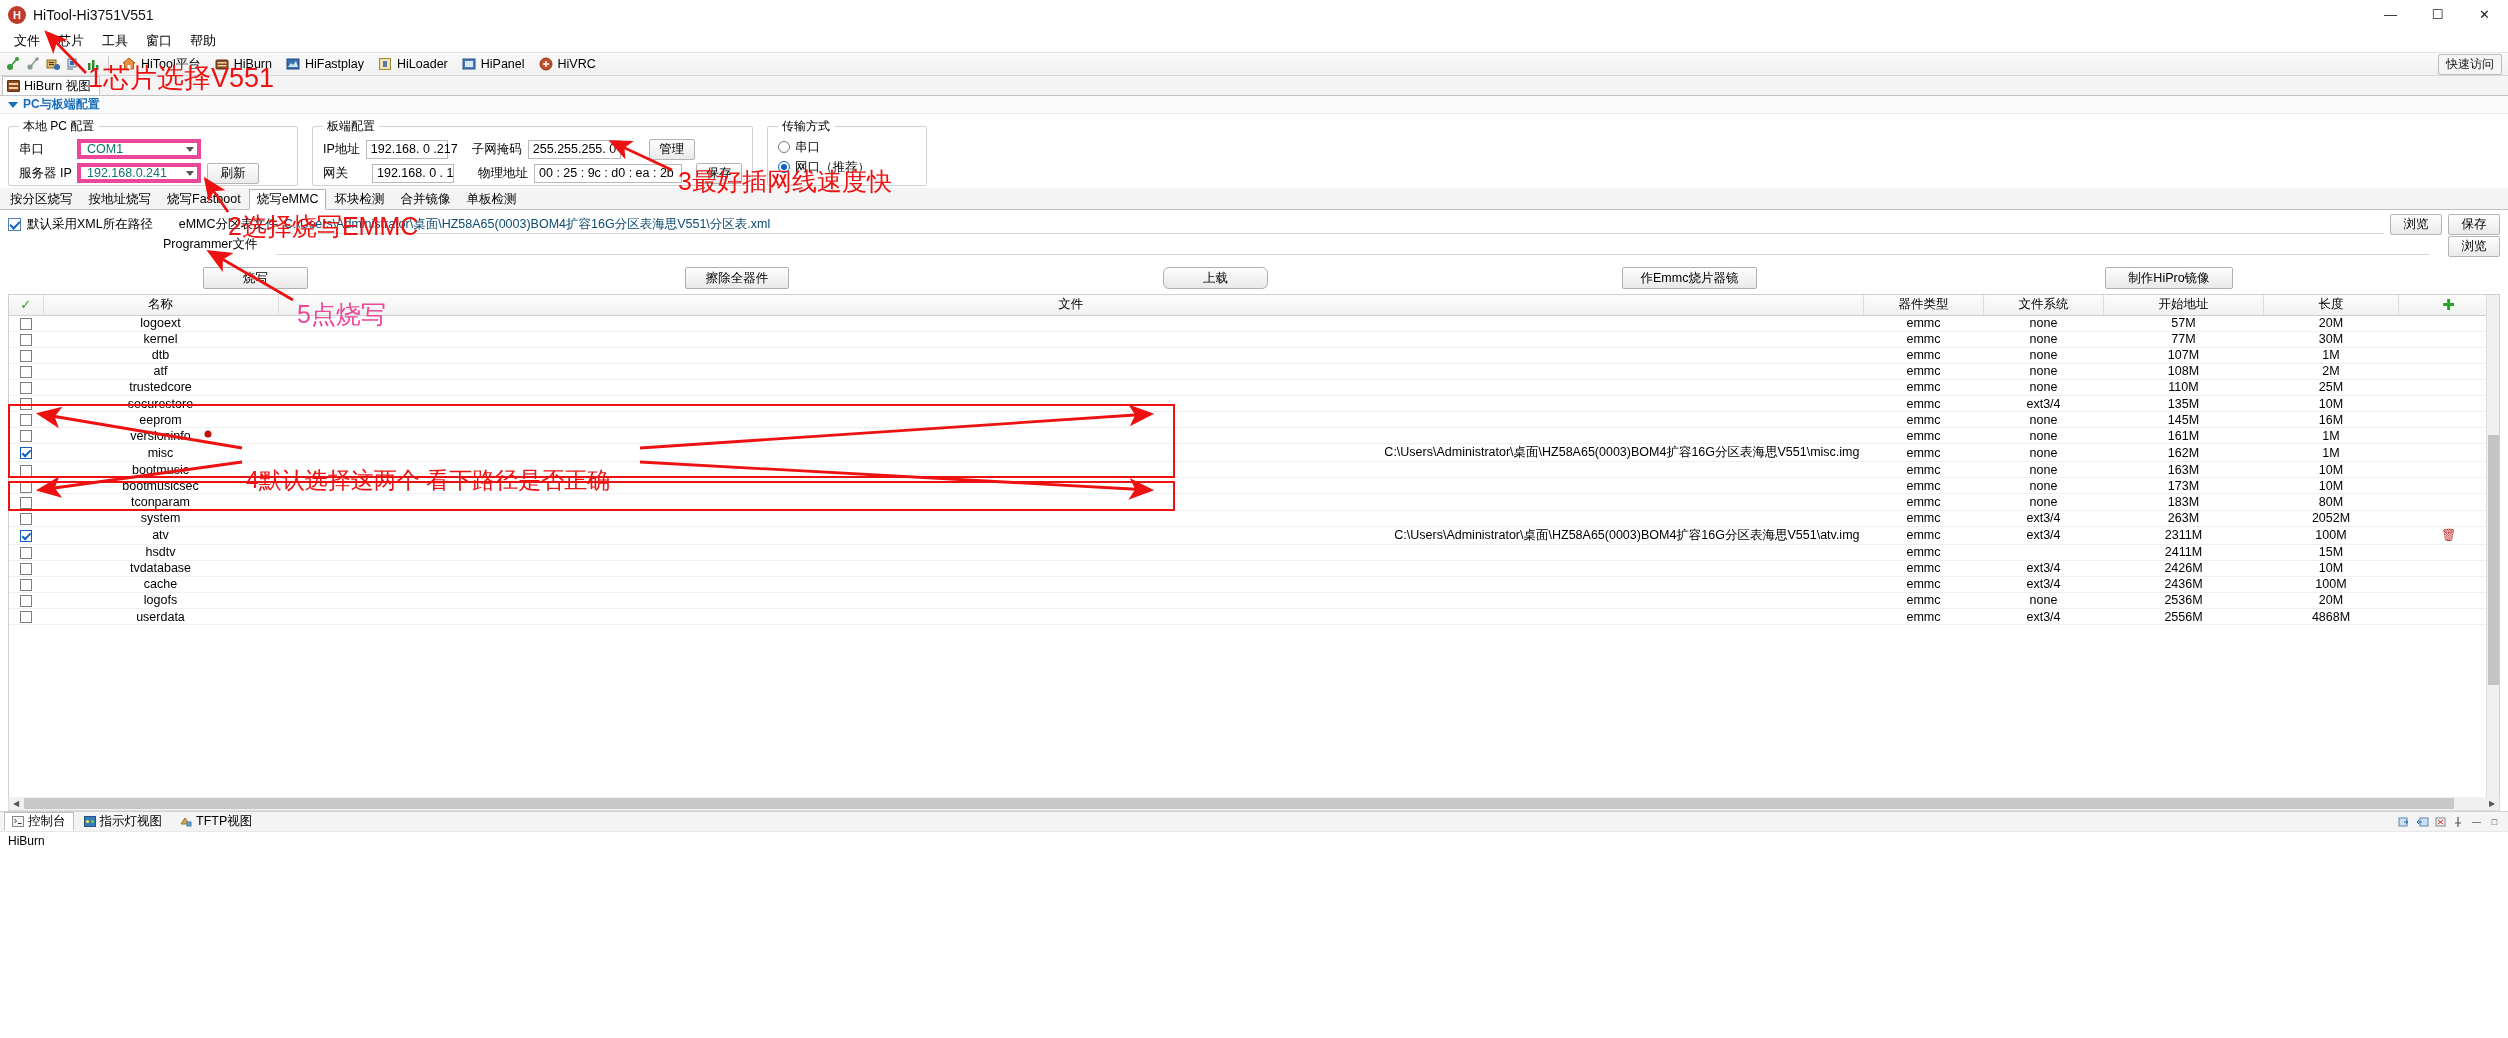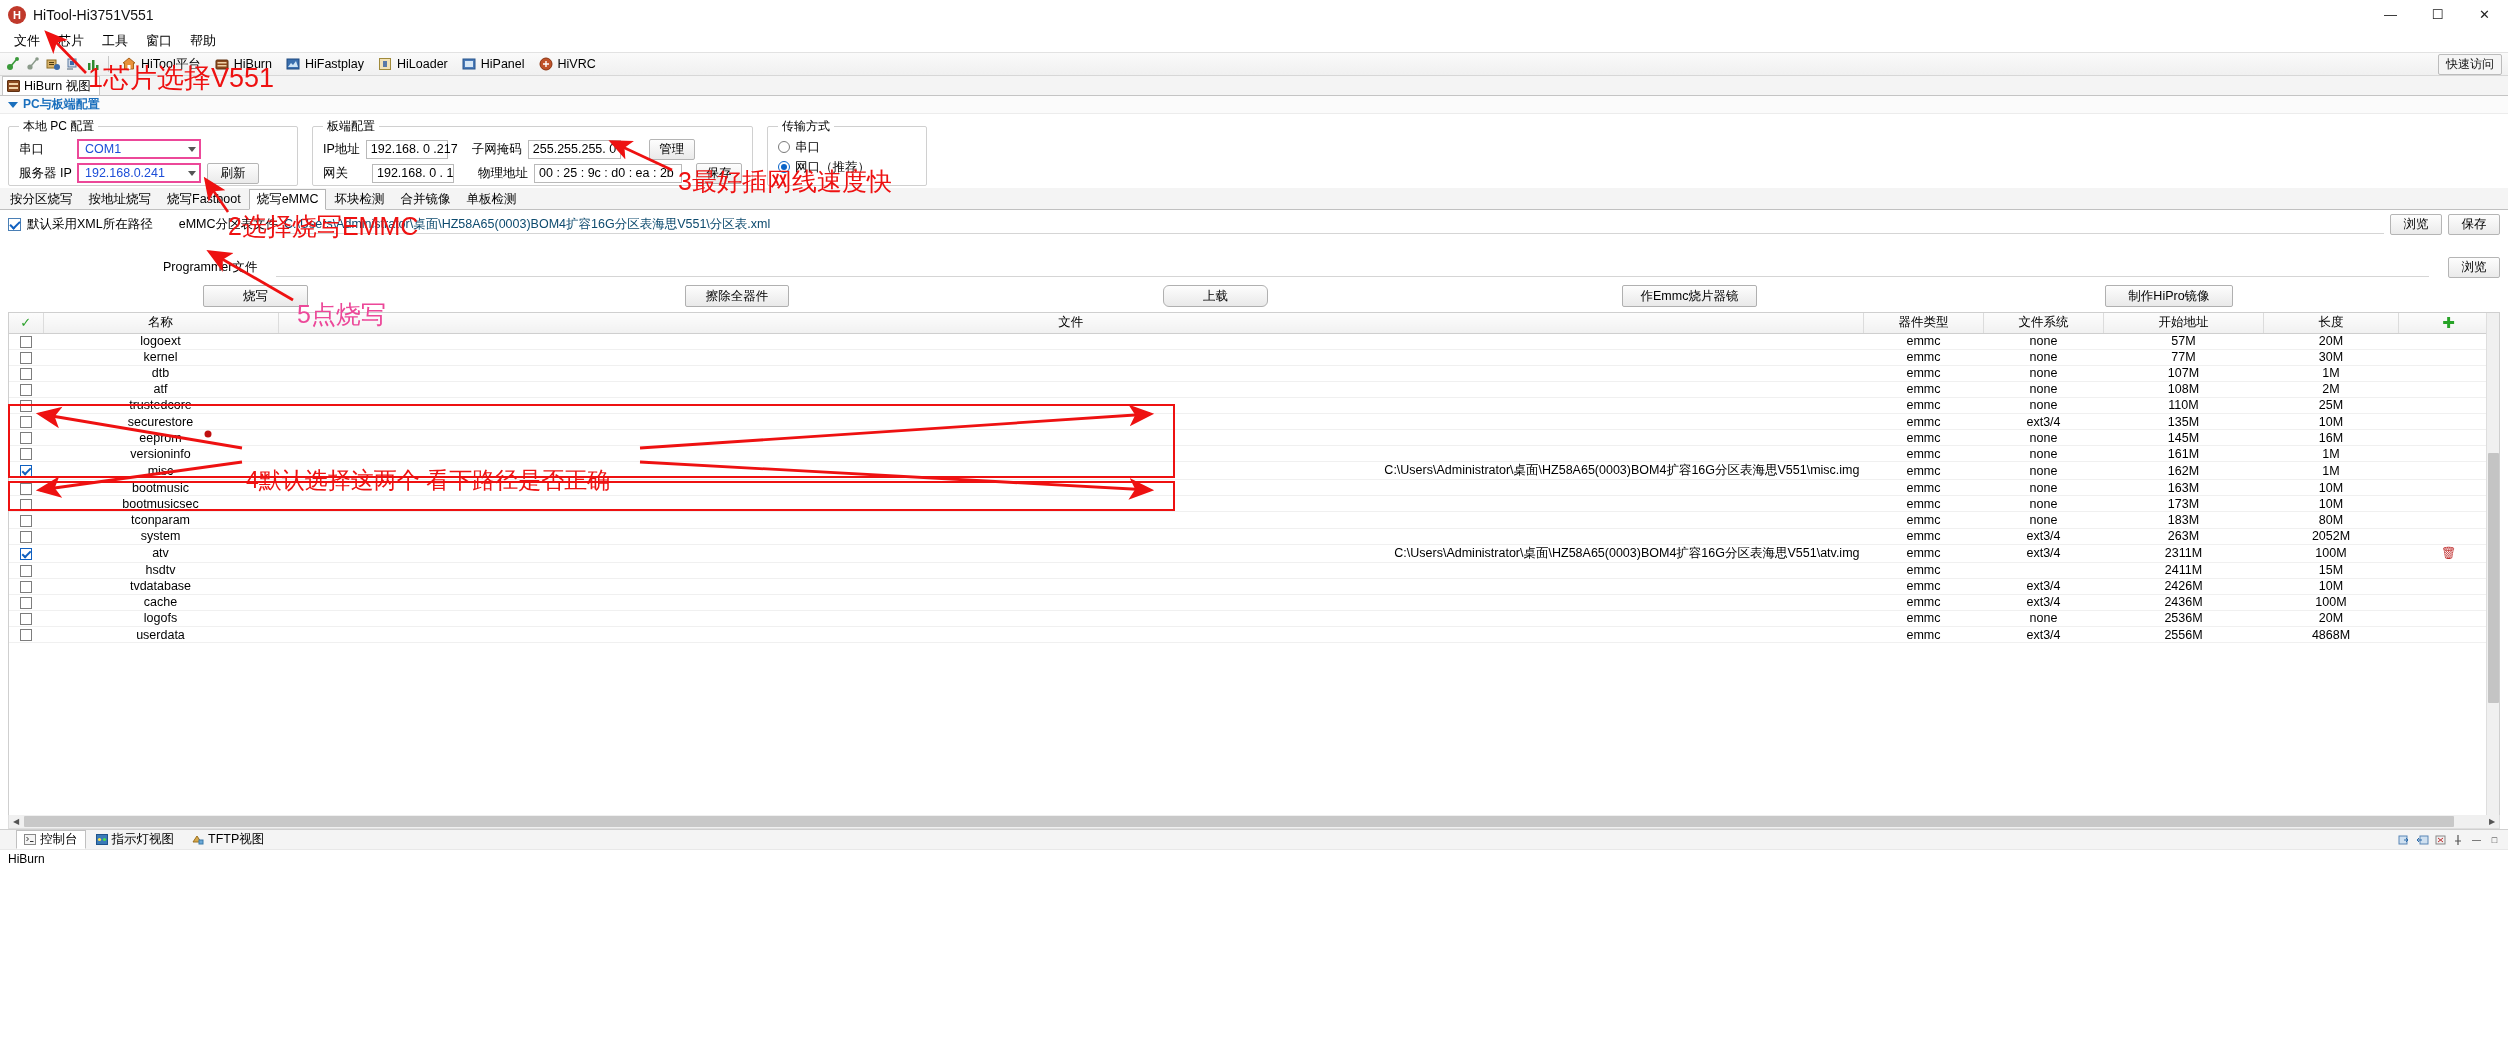--- a/index.html
+++ b/index.html
@@ -91,22 +91,22 @@
   }
   fieldset.gp > legend { font-size:12px; color:#000; padding:0 4px; }
   .row { display:flex; align-items:center; gap:6px; height:24px; }
   .lbl { font-size:12.5px; color:#000; white-space:nowrap; }
   .tbox {
     border:1px solid #b9b9b9; background:#fff; height:19px;
     font-size:12.5px; color:#000; display:flex; align-items:center;
     padding:0 4px; white-space:nowrap;
   }
   .combo {
-    border:2px solid #ec4899; background:#fff; height:20px;
-    font-size:12.5px; color:#1d4ed8; display:flex; align-items:center;
+    border:4px solid #ec4899; background:#fff; height:20px;
+    font-size:12.5px; color:#0f766e; display:flex; align-items:center;
     padding:0 3px 0 6px; white-space:nowrap; position:relative;
   }
   .combo .caret {
     margin-left:auto; width:0;height:0;
     border-left:4px solid transparent;border-right:4px solid transparent;border-top:5px solid #555;
   }
   .btn {
     border:1px solid #b5b5b5; background:linear-gradient(#fdfdfd,#eaeaea);
     font-size:12.5px; color:#000; height:21px; padding:0 10px;
     display:flex;align-items:center;justify-content:center; white-space:nowrap;
@@ -140,21 +140,21 @@
   }
   .cbx.on:after {
     content:""; position:absolute; left:3px; top:0px; width:4px;height:8px;
     border:solid #1060c0; border-width:0 2px 2px 0; transform:rotate(45deg);
   }
   .pathline {
     flex:1; border-bottom:1px solid #d5d5d5; height:19px;
     display:flex; align-items:center; font-size:12.5px; color:#0c4a6e;
     white-space:nowrap; overflow:hidden;
   }
-  .prog-row { display:flex; align-items:center; gap:19px; height:26px; padding:0 8px; font-size:12.5px;margin-top:18px; }
+  .prog-row { display:flex; gap:19px; height:26px; padding:0 8px; font-size:12.5px; }
 
   
   .actions { display:flex; align-items:center; height:32px; padding:2px 8px; position:relative; }
   .act-btn {
     position:absolute; height:22px; border:1px solid #b0b0b0;
     background:linear-gradient(#fdfdfd,#e9e9e9); font-size:12.5px; color:#000;
     display:flex;align-items:center;justify-content:center; border-radius:2px;
     white-space:nowrap;
   }
 
@@ -207,21 +207,21 @@
   
   .bottom-tabs {
     display:flex; align-items:center; height:20px;
     border-top:1px solid #cfcfcf; background:#f4f4f4; padding-left:4px; gap:2px;
     font-size:12.5px; position:relative;
   }
   .bt {
     display:flex;align-items:center;gap:4px;height:19px;padding:0 7px;
     border:1px solid transparent; color:#000;
   }
-  .bt.active { background:#fff; border-color:#c0c0c0; border-bottom-color:#fff;margin-left:12px; }
+  .bt.active { background:#fff; border-color:#c0c0c0; border-bottom-color:#fff; }
   .bt-ico { width:12px;height:11px;flex:none; }
   .bottom-right { margin-left:auto; display:flex; align-items:center; gap:3px; padding-right:6px; }
   .mini-ico { width:15px;height:14px;border:1px solid transparent;display:flex;align-items:center;justify-content:center;font-size:9px;color:#333; }
   .statusbar {
     height:18px; display:flex; align-items:center; padding-left:8px;
     font-size:12px; color:#000; background:#fff; border-top:1px solid #e8e8e8;
   }
 
   
   .anno {

